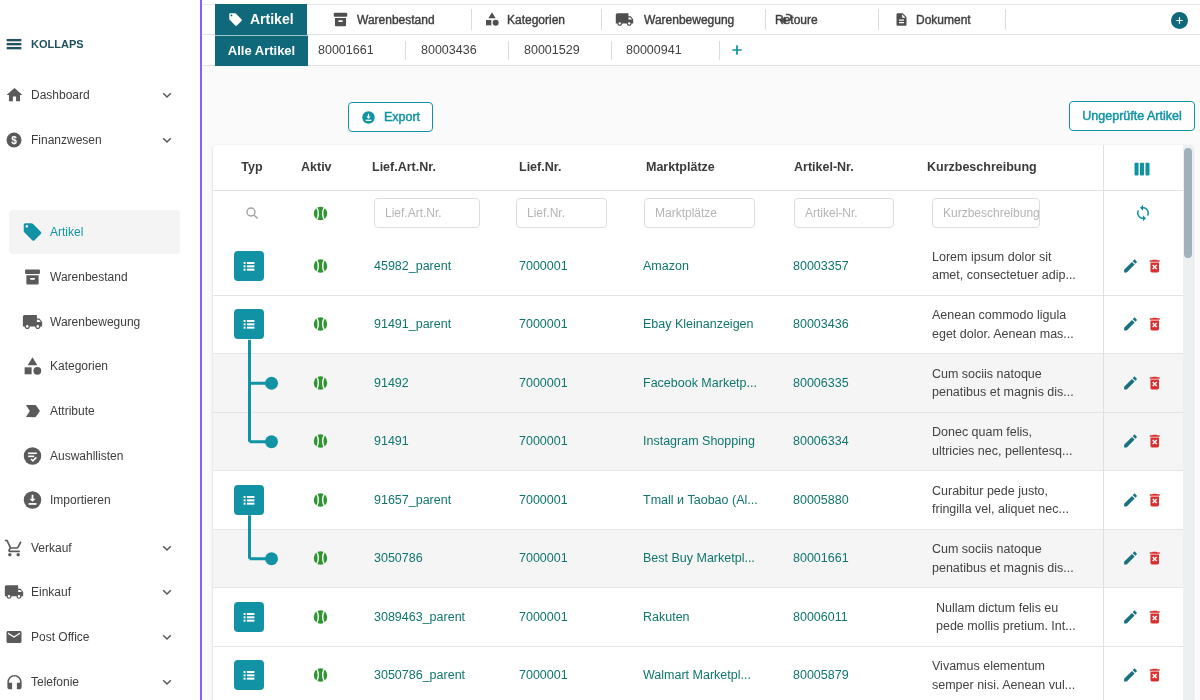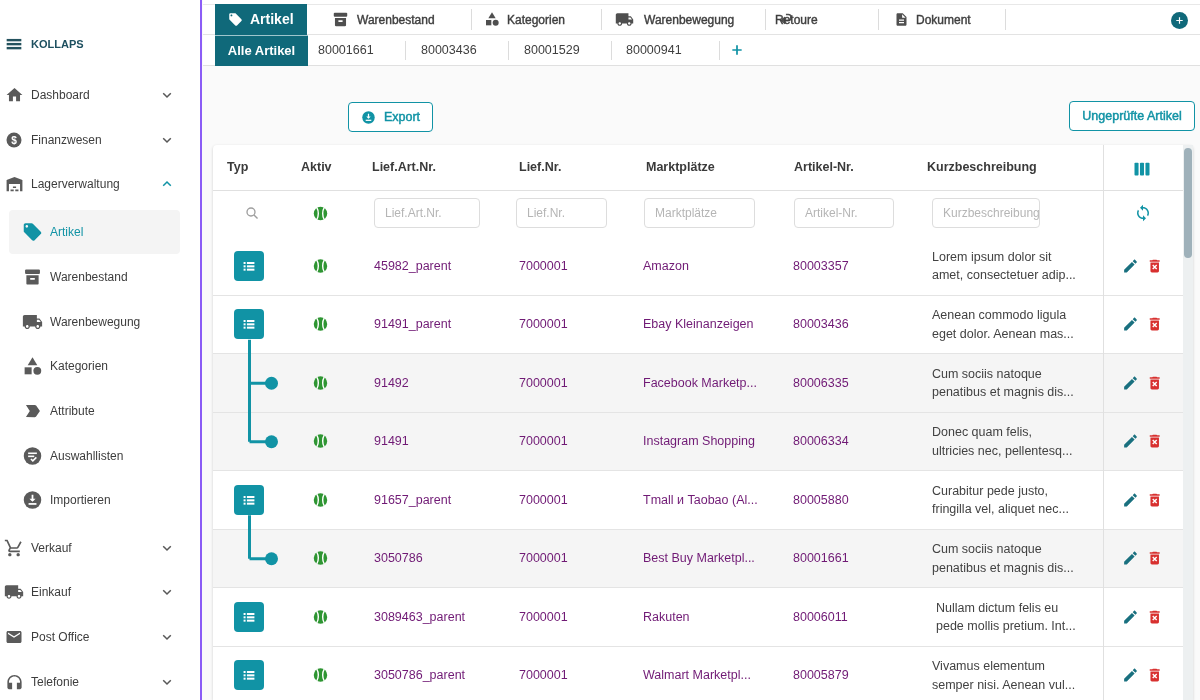--- a/index.html
+++ b/index.html
@@ -19,21 +19,21 @@
 .csep{position:absolute;top:41px;height:19px;width:1px;background:#dcdcdc}
 .chipnum{position:absolute;top:35px;height:30px;line-height:30px;font-size:12.5px;color:#3f3f3f}
 .btn{position:absolute;display:flex;align-items:center;justify-content:center;border-radius:4px;font-size:12.5px;font-weight:400;-webkit-text-stroke:0.45px}
 .obtn{background:#fff;border:1px solid #1193a5;color:#1193a5}
 #card{position:absolute;left:10px;top:145px;width:980px;height:555px;background:#fff;border-radius:4px 4px 0 0;
  box-shadow:0 1px 3px rgba(0,0,0,.18)}
 .hcell{position:absolute;top:0;height:45px;line-height:45px;font-size:12.5px;font-weight:700;color:#3a3a3a;white-space:nowrap}
 .finput{position:absolute;top:53px;height:30px;border:1px solid #ddd;border-radius:4px;background:#fff;
  font-size:12px;color:#b5b5b5;line-height:28px;padding-left:10px;white-space:nowrap;overflow:hidden}
 .row{position:absolute;left:0;width:970px;border-bottom:1px solid #e4e4e4}
-.cell{position:absolute;top:0;height:100%;display:flex;align-items:center;font-size:12.5px;color:#701a75;white-space:nowrap}
+.cell{position:absolute;top:0;height:100%;display:flex;align-items:center;font-size:12.5px;color:#0f766e;white-space:nowrap}
 .kurz{font-size:12.5px;line-height:18.5px;color:#424242;display:block;top:50%;transform:translateY(-50%);height:auto}
 .typicon{position:absolute;left:21px;top:50%;transform:translateY(-50%);width:30px;height:30px;background:#1193a5;border-radius:4px;display:flex;align-items:center;justify-content:center}
 .eye{position:absolute;left:98.5px;top:50%;transform:translateY(-50%);width:17px;height:17px}
 .act{position:absolute;top:50%;transform:translateY(-50%)}
 
 </style></head><body>
 <div id="sidebar">
 <div class="abs" style="left:6px;top:36px;width:16px;height:16px"><svg width="16" height="16" viewBox="0 0 24 24" style="">
         <rect x="1" y="4.4" width="22" height="3.6" fill="#24525e"></rect>
         <rect x="1" y="10.4" width="22" height="3.6" fill="#24525e"></rect>
@@ -50,30 +50,20 @@
         </svg></span>
     </div>
 <div class="srow" style="top:124.5px">
       <span class="ic" style="left:5px;width:18px;height:18px"><svg width="18" height="18" viewBox="0 0 24 24" style="">
           <circle cx="12" cy="12" r="10" fill="#5a5a5a"></circle>
           <text x="12" y="16.7" font-family="Liberation Sans" font-size="13.5" font-weight="bold" fill="#fff" text-anchor="middle">$</text>
         </svg></span>
       <span class="lbl">Finanzwesen</span>
       <span class="chev"><svg width="14" height="14" viewBox="0 0 24 24" style="">
           <path d="M5.5 9L12 15.5 18.5 9" stroke="#585858" stroke-width="2.6" fill="none"></path>
-        </svg></span>
-    </div>
-<div class="srow" style="top:169px">
-      <span class="ic" style="left:4.5px;width:19px;height:19px"><svg width="19" height="19" viewBox="0 0 24 24" style="">
-          <path d="M22 21V7L12 3 2 7v14h3v-9h14v9z" fill="#5a5a5a"></path>
-          <path d="M11 21H7v-2h4zM17 21h-4v-2h4zM14 17h-4v-2h4z" fill="#5a5a5a"></path>
-        </svg></span>
-      <span class="lbl">Lagerverwaltung</span>
-      <span class="chev"><svg width="14" height="14" viewBox="0 0 24 24" style="">
-          <path d="M5.5 15L12 8.5 18.5 15" stroke="#1193a5" stroke-width="2.6" fill="none"></path>
         </svg></span>
     </div>
 <div class="srow" style="top:532.5px">
       <span class="ic" style="left:3.5px;width:20px;height:20px"><svg width="20" height="20" viewBox="0 0 24 24" style="">
           <path d="M7 18c-1.1 0-1.99.9-1.99 2S5.9 22 7 22s2-.9 2-2-.9-2-2-2zm10 0c-1.1 0-1.99.9-1.99 2s.89 2 1.99 2 2-.9 2-2-.9-2-2-2zm-9.83-3.25l.03-.12.9-1.63h7.45c.75 0 1.41-.41 1.75-1.03l3.86-7.01L19.42 4h-.01l-1.1 2-2.76 5H8.53l-.13-.27L6.16 6l-.95-2-.94-2H1v2h2l3.6 7.59-1.35 2.45c-.16.28-.25.61-.25.96 0 1.1.9 2 2 2h12v-2H7.42c-.13 0-.25-.11-.25-.25z" fill="#5a5a5a"></path>
         </svg></span>
       <span class="lbl">Verkauf</span>
       <span class="chev"><svg width="14" height="14" viewBox="0 0 24 24" style="">
           <path d="M5.5 9L12 15.5 18.5 9" stroke="#585858" stroke-width="2.6" fill="none"></path>
         </svg></span>
@@ -218,21 +208,21 @@
         </svg></div>
 </div>
 <div class="btn obtn" style="left:145px;top:102px;width:85px;height:30px"><span style="margin-right:8px;height:15px"><svg width="15" height="15" viewBox="0 0 24 24" style="">
           <circle cx="12" cy="12" r="10" fill="#1193a5"></circle>
           <path d="M12 6v7" stroke="#fff" stroke-width="2"></path>
           <path d="M8.5 10.5L12 14l3.5-3.5z" fill="#fff"></path>
           <rect x="7.5" y="15.5" width="9" height="2" fill="#fff"></rect>
         </svg></span>Export</div>
 <div class="btn obtn" style="left:866px;top:101px;width:126px;height:30px">Ungeprüfte Artikel</div>
 <div id="card">
-<div class="hcell" style="left:14px;width:50px;text-align:left">Typ</div>
+<div class="hcell" style="left:14px;width:50px;text-align:center">Typ</div>
 <div class="hcell" style="left:88px;width:35px;text-align:left">Aktiv</div>
 <div class="hcell" style="left:159px">Lief.Art.Nr.</div>
 <div class="hcell" style="left:306px">Lief.Nr.</div>
 <div class="hcell" style="left:433px">Marktplätze</div>
 <div class="hcell" style="left:581px">Artikel-Nr.</div>
 <div class="hcell" style="left:714px">Kurzbeschreibung</div>
 <div class="abs" style="left:920px;top:14.5px;width:18px;height:18px"><svg width="18" height="18" viewBox="0 0 24 24" style="">
           <rect x="2" y="3.5" width="5.4" height="17" rx="1.2" fill="#1193a5"></rect>
           <rect x="9.3" y="3.5" width="5.4" height="17" rx="1.2" fill="#1193a5"></rect>
           <rect x="16.6" y="3.5" width="5.4" height="17" rx="1.2" fill="#1193a5"></rect>

